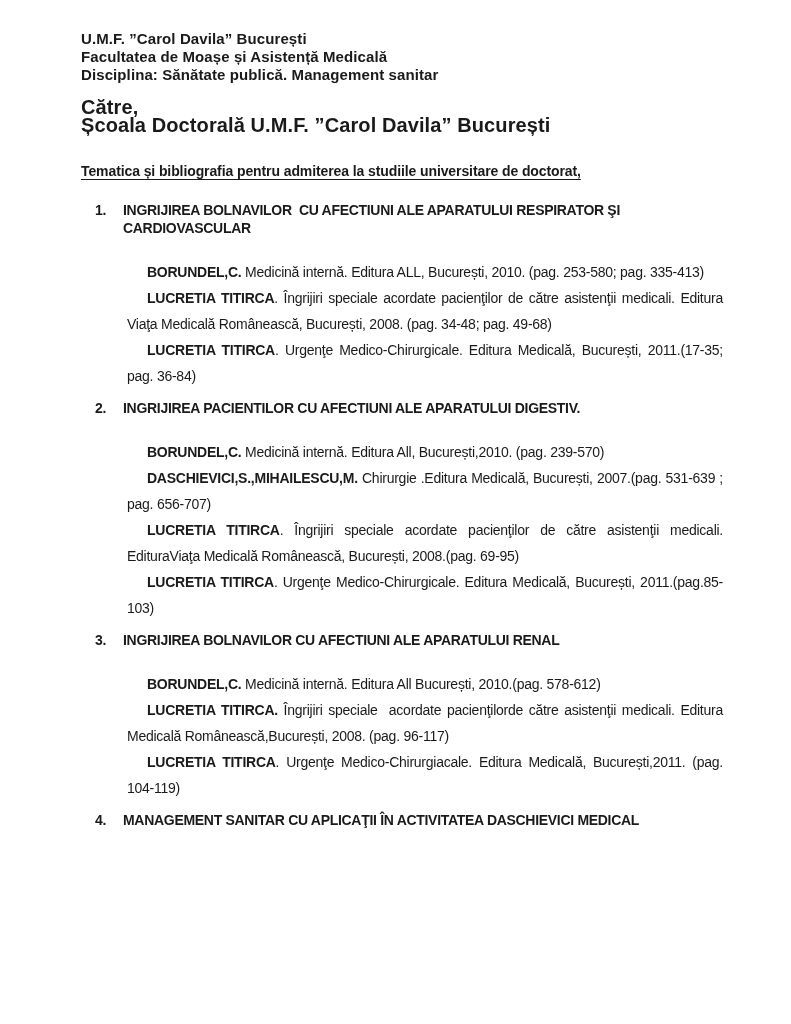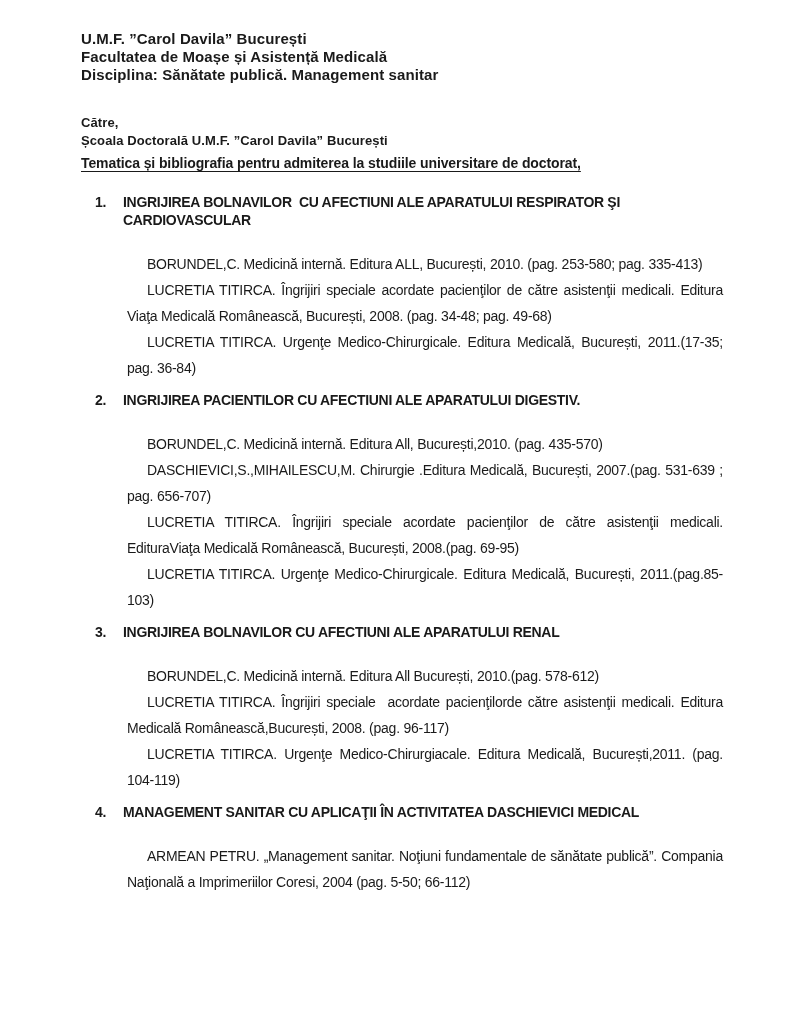--- a/index.html
+++ b/index.html
@@ -15,27 +15,28 @@
     color: #1a1a1a;
     font-family: "Liberation Sans", "DejaVu Sans", sans-serif;
     box-sizing: border-box;
     padding: 30px 68px 0 81px;
     overflow: hidden;
   }
   .letterhead {
     font-weight: 700;
     font-size: 15px;
     line-height: 18px;
-    margin-bottom: 30px;
+    margin-bottom: 14px;
     letter-spacing: 0.1px;
   }
   .addressee {
     font-weight: 700;
-    font-size: 13px;
+    font-size: 20px;
     line-height: 18px;
+    margin-bottom: 24px;
     letter-spacing: 0.1px;
   }
   .doc-title {
     text-align: left;
     font-weight: 700;
     font-size: 14px;
     line-height: 27px;
     letter-spacing: -0.1px;
     margin-bottom: 16px;
   }
@@ -67,21 +68,21 @@
   }
   .entry {
     margin: 0;
     font-size: 14px;
     line-height: 26px;
     letter-spacing: -0.25px;
     text-align: justify;
     white-space: pre-wrap;
   }
   .entry b {
-    font-weight: 400;
+    font-weight: 700;
     padding-left: 20px;
   }
 </style>
 </head>
 <body>
 
 <div class="page">
 
   <div class="letterhead">
     <div>U.M.F. ”Carol Davila” București</div>
@@ -103,35 +104,32 @@
         <div class="section-heading"><span class="section-number">1.</span><span class="section-heading-text">INGRIJIREA BOLNAVILOR  CU AFECTIUNI ALE APARATULUI RESPIRATOR ŞI CARDIOVASCULAR</span></div>
         <div class="entries">
           <p class="entry"><b>BORUNDEL,C.</b><span> Medicină internă. Editura ALL, București, 2010. (pag. 253-580; pag. 335-413)</span></p>
           <p class="entry"><b>LUCRETIA TITIRCA</b><span>. Îngrijiri speciale acordate pacienţilor de către asistenţii medicali. Editura Viaţa Medicală Românească, București, 2008. (pag. 34-48; pag. 49-68)</span></p>
           <p class="entry"><b>LUCRETIA TITIRCA</b><span>. Urgenţe Medico-Chirurgicale. Editura Medicală, București, 2011.(17-35; pag. 36-84)</span></p>
         </div>
       </div>
       <div class="section">
         <div class="section-heading"><span class="section-number">2.</span><span class="section-heading-text">INGRIJIREA PACIENTILOR CU AFECTIUNI ALE APARATULUI DIGESTIV.</span></div>
         <div class="entries">
-          <p class="entry"><b>BORUNDEL,C.</b><span> Medicină internă. Editura All, București,2010. (pag. 435-570)</span></p>
+          <p class="entry"><b>BORUNDEL,C.</b><span> Medicină internă. Editura All, București,2010. (pag. 239-570)</span></p>
           <p class="entry"><b>DASCHIEVICI,S.,MIHAILESCU,M.</b><span> Chirurgie .Editura Medicală, București, 2007.(pag. 531-639 ; pag. 656-707)</span></p>
           <p class="entry"><b>LUCRETIA TITIRCA</b><span>. Îngrijiri speciale acordate pacienţilor de către asistenţii medicali. EdituraViaţa Medicală Românească, București, 2008.(pag. 69-95)</span></p>
           <p class="entry"><b>LUCRETIA TITIRCA</b><span>. Urgenţe Medico-Chirurgicale. Editura Medicală, București, 2011.(pag.85-103)</span></p>
         </div>
       </div>
       <div class="section">
         <div class="section-heading"><span class="section-number">3.</span><span class="section-heading-text">INGRIJIREA BOLNAVILOR CU AFECTIUNI ALE APARATULUI RENAL</span></div>
         <div class="entries">
           <p class="entry"><b>BORUNDEL,C.</b><span> Medicină internă. Editura All București, 2010.(pag. 578-612)</span></p>
           <p class="entry"><b>LUCRETIA TITIRCA.</b><span> Îngrijiri speciale  acordate pacienţilorde către asistenţii medicali. Editura Medicală Românească,București, 2008. (pag. 96-117)</span></p>
           <p class="entry"><b>LUCRETIA TITIRCA</b><span>. Urgenţe Medico-Chirurgiacale. Editura Medicală, București,2011. (pag. 104-119)</span></p>
         </div>
       </div>
       <div class="section">
         <div class="section-heading"><span class="section-number">4.</span><span class="section-heading-text">MANAGEMENT SANITAR CU APLICAŢII ÎN ACTIVITATEA DASCHIEVICI MEDICAL</span></div>
-        <div class="entries">
-          <p class="entry"><b>ARMEAN PETRU.</b><span> „Management sanitar. Noţiuni fundamentale de sănătate publică”. Compania Naţională a Imprimeriilor Coresi, 2004 (pag. 5-50; 66-112)</span></p>
-        </div>
       </div>
     </div>
 
 </div>
 
 </body></html>

